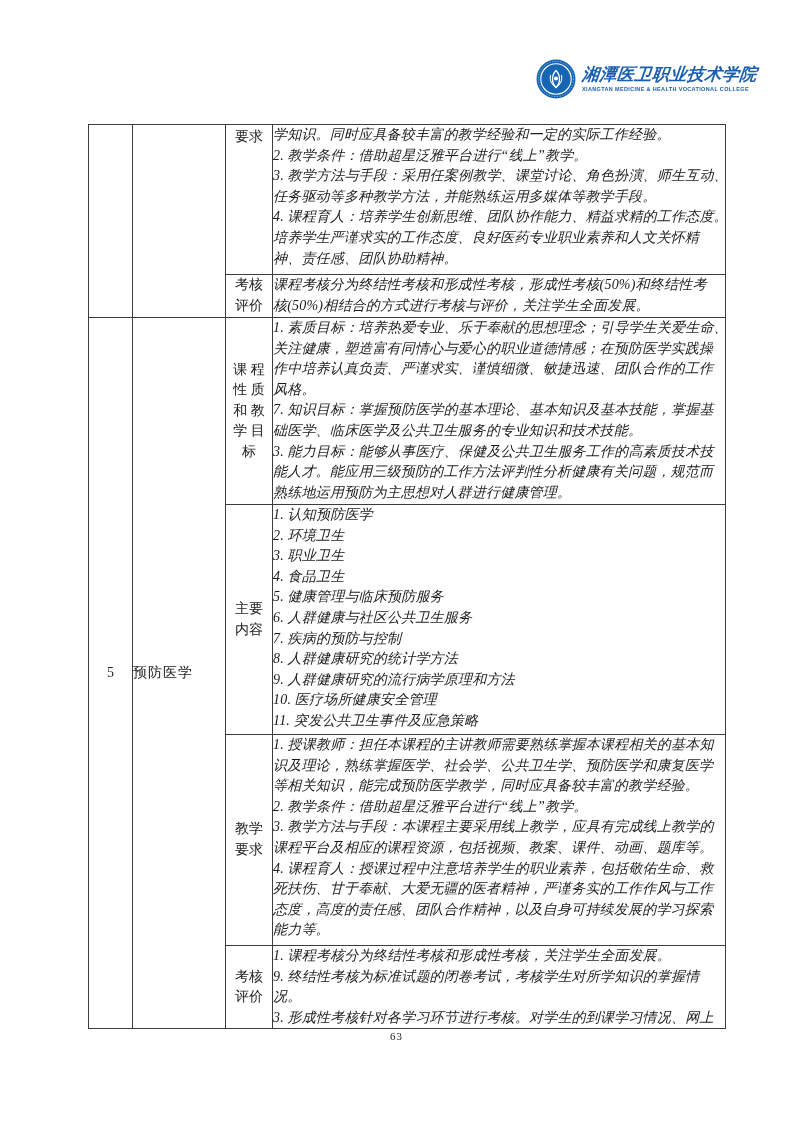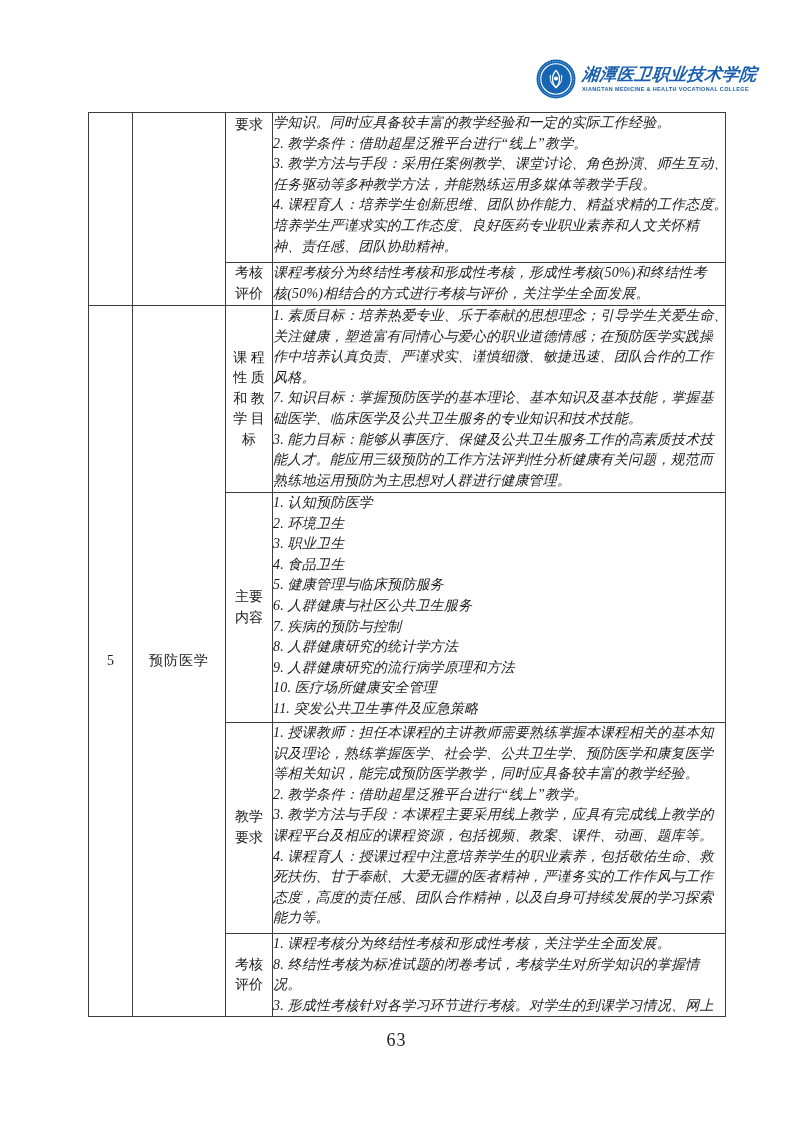--- a/index.html
+++ b/index.html
@@ -17,41 +17,41 @@
     letter-spacing:0.5px;white-space:nowrap;transform:skewX(-6deg);
     font-family:"Liberation Serif","DejaVu Serif",serif;line-height:20px;
   }
   .logo-en{
     font-size:5.5px;color:#1a5fae;letter-spacing:0.35px;white-space:nowrap;
     font-family:"Liberation Sans","DejaVu Sans",sans-serif;font-weight:bold;
     margin-top:1px;
   }
   
   table.syllabus{
-    position:absolute;left:88px;top:112px;width:637px;
+    position:absolute;left:88px;top:124px;width:637px;
     border-collapse:collapse;table-layout:fixed;
   }
   table.syllabus td{
     border:1px solid #3c3c3c;padding:0;overflow:hidden;
     font-size:14px;line-height:20.6px;
   }
   td.c-index{width:44px;text-align:center;vertical-align:middle;}
-  td.c-course{width:93px;text-align:center;vertical-align:middle;letter-spacing:1px;}
+  td.c-course{width:93px;text-align:left;vertical-align:middle;letter-spacing:1px;}
   td.c-label{width:47px;text-align:center;vertical-align:middle;white-space:pre;}
   td.c-label.top{vertical-align:top;padding-top:2px;}
   td.c-content{
     width:453px;vertical-align:top;white-space:pre;
     padding:2px 4px 0 7px;letter-spacing:0.2px;font-style:italic;
   }
   tr.r1{height:150px;} tr.r2{height:43px;} tr.r3{height:187px;}
   tr.r4{height:230px;} tr.r5{height:211px;} tr.r6{height:80px;}
   
   .page-number{
     position:absolute;top:1030px;left:0;width:100%;text-align:center;
-    font-size:18px;letter-spacing:1px;
+    font-size:11px;letter-spacing:1px;
   }
 </style>
 </head>
 <body>
 
 <div class="logo">
   <svg class="emblem" viewBox="0 0 40 40">
     <circle cx="20" cy="20" r="19.5" fill="#1666b3"></circle>
     <circle cx="20" cy="20" r="15.2" fill="none" stroke="#ffffff" stroke-width="1.1"></circle>
     <circle cx="20" cy="20" r="17.6" fill="none" stroke="#ffffff" stroke-width="0.5" stroke-dasharray="1.2 1.6"></circle>
@@ -137,20 +137,20 @@
 课程平台及相应的课程资源，包括视频、教案、课件、动画、题库等。
 4. 课程育人：授课过程中注意培养学生的职业素养，包括敬佑生命、救
 死扶伤、甘于奉献、大爱无疆的医者精神，严谨务实的工作作风与工作
 态度，高度的责任感、团队合作精神，以及自身可持续发展的学习探索
 能力等。</td>
     </tr>
     <tr class="r6">
       <td class="c-label">考核
 评价</td>
       <td class="c-content">1. 课程考核分为终结性考核和形成性考核，关注学生全面发展。
-8. 终结性考核为标准试题的闭卷考试，考核学生对所学知识的掌握情
+9. 终结性考核为标准试题的闭卷考试，考核学生对所学知识的掌握情
 况。
 3. 形成性考核针对各学习环节进行考核。对学生的到课学习情况、网上</td>
     </tr>
   </tbody>
 </table>
 
 <div class="page-number">63</div>
 
 </body></html>

